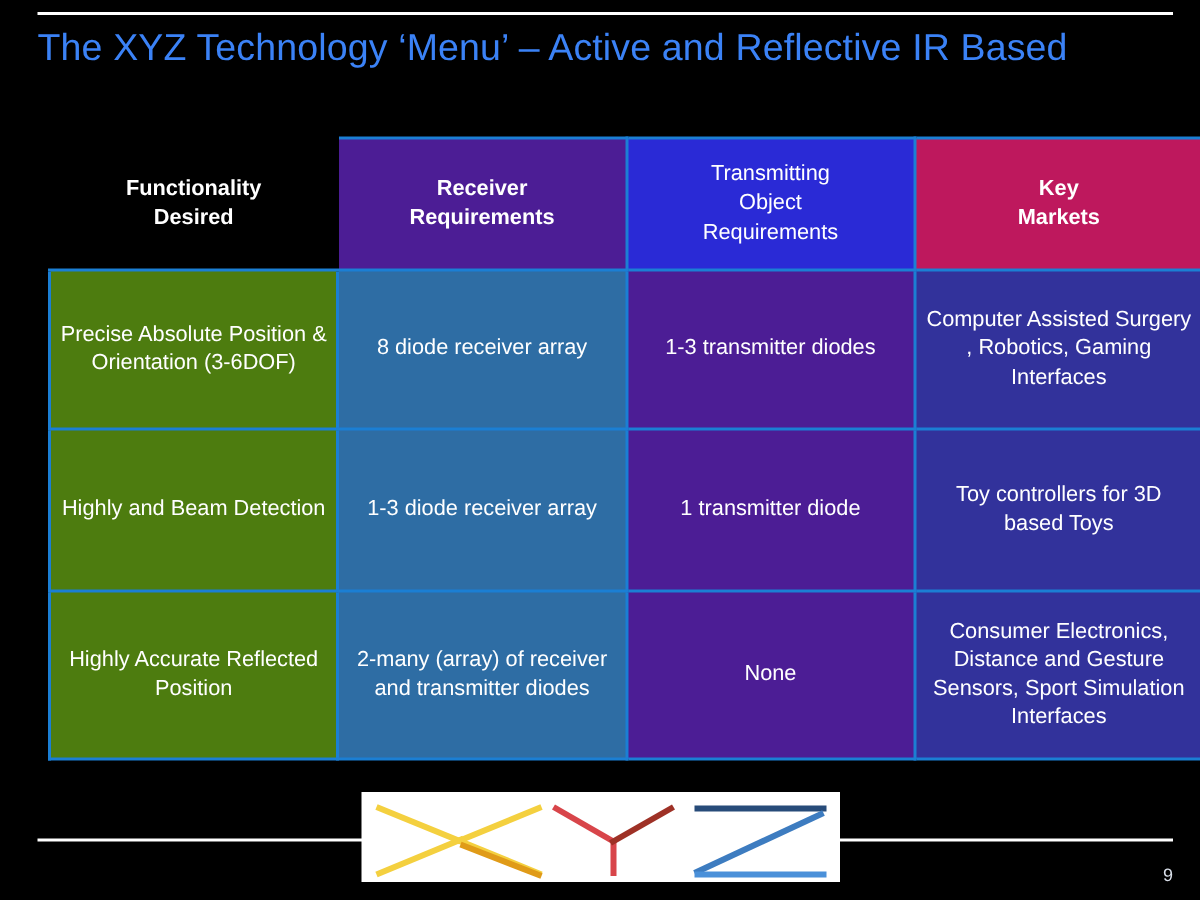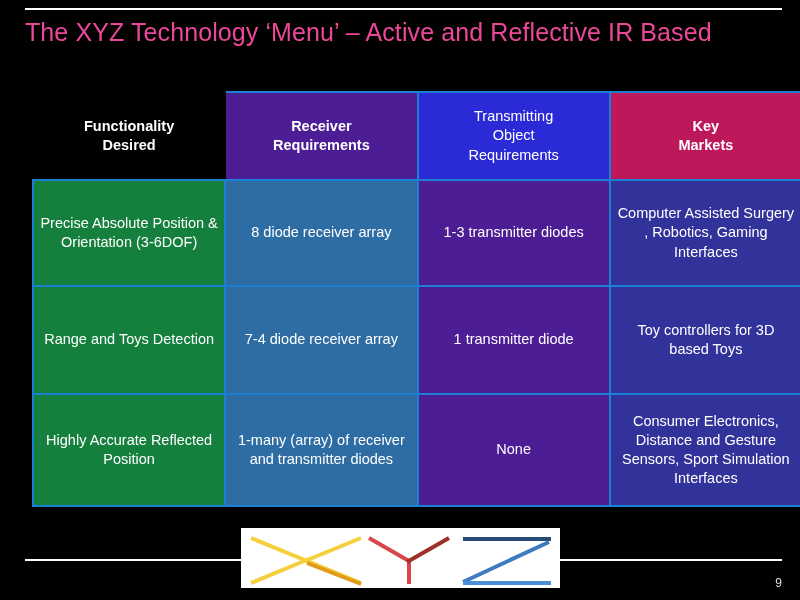--- a/index.html
+++ b/index.html
@@ -28,21 +28,21 @@
     top: 8px;
     width: 757px;
     height: 2px;
     background: #ffffff;
   }
   .slide-title {
     position: absolute;
     left: 25px;
     top: 18px;
     width: 760px;
-    color: #ec4899;
+    color: #3b82f6;
     font-size: 25px;
     font-weight: 400;
     letter-spacing: 0.1px;
     white-space: nowrap;
   }
 
   
   .table {
     position: absolute;
     left: 32px;
@@ -80,21 +80,21 @@
     font-size: 16px;
   }
   .hdr-mkt {
     background: #be185d;
     font-weight: bold;
     font-size: 16px;
   }
 
   
   .c-func {
-    background: #15803d;
+    background: #4d7c0f;
     text-align: left;
     font-size: 15px;
     margin-left: 16px;
   }
   .c-recv { background: #2e6da4; margin-top: 40px; }
   .c-trans { background: #4c1d95; }
   .c-mkt  { background: #32329b; }
 
   tr.r1 td { height: 96px; }
   tr.r2 td { height: 98px; }
@@ -159,29 +159,29 @@
       </tr>
 
       <tr class="r1">
         <td class="c-func">Precise Absolute Position &amp; Orientation (3-6DOF)</td>
         <td class="c-recv">8 diode receiver array</td>
         <td class="c-trans">1-3 transmitter diodes</td>
         <td class="c-mkt">Computer Assisted Surgery , Robotics, Gaming Interfaces</td>
       </tr>
 
       <tr class="r2">
-        <td class="c-func">Range and Toys Detection</td>
-        <td class="c-recv">7-4 diode receiver array</td>
+        <td class="c-func">Highly and Beam Detection</td>
+        <td class="c-recv">1-3 diode receiver array</td>
         <td class="c-trans">1 transmitter diode</td>
         <td class="c-mkt">Toy controllers for 3D based Toys</td>
       </tr>
 
       <tr class="r3">
         <td class="c-func">Highly Accurate Reflected Position</td>
-        <td class="c-recv">1-many (array) of receiver and transmitter diodes</td>
+        <td class="c-recv">2-many (array) of receiver and transmitter diodes</td>
         <td class="c-trans">None</td>
         <td class="c-mkt">Consumer Electronics, Distance and Gesture Sensors, Sport Simulation Interfaces</td>
       </tr>
     </tbody>
   </table>
 
   <div class="footer-rule"></div>
 
   <div class="logo-box">
     <svg width="319" height="60" viewBox="0 0 319 60">

